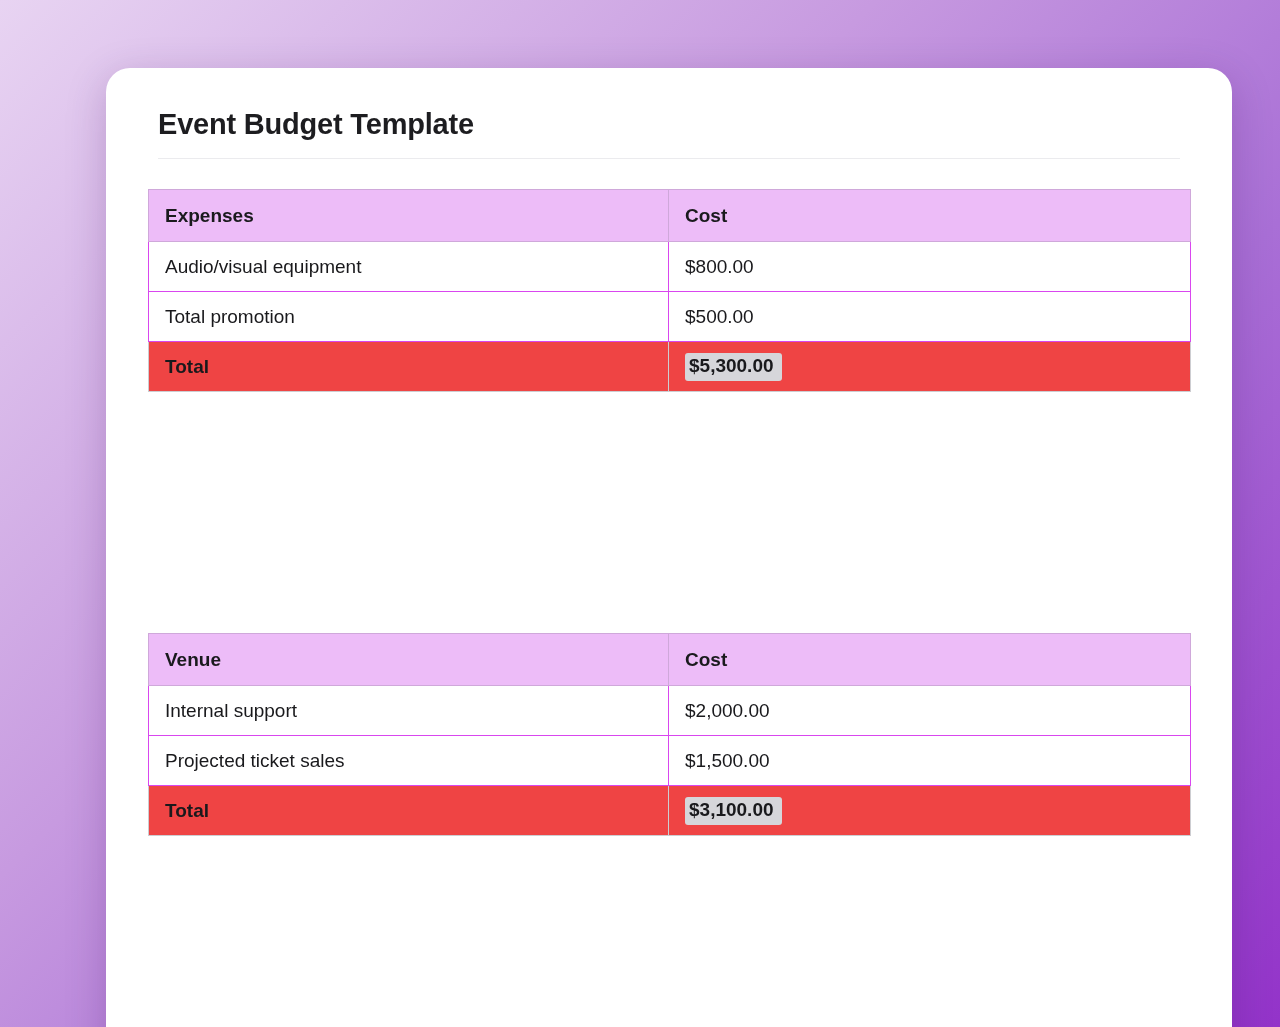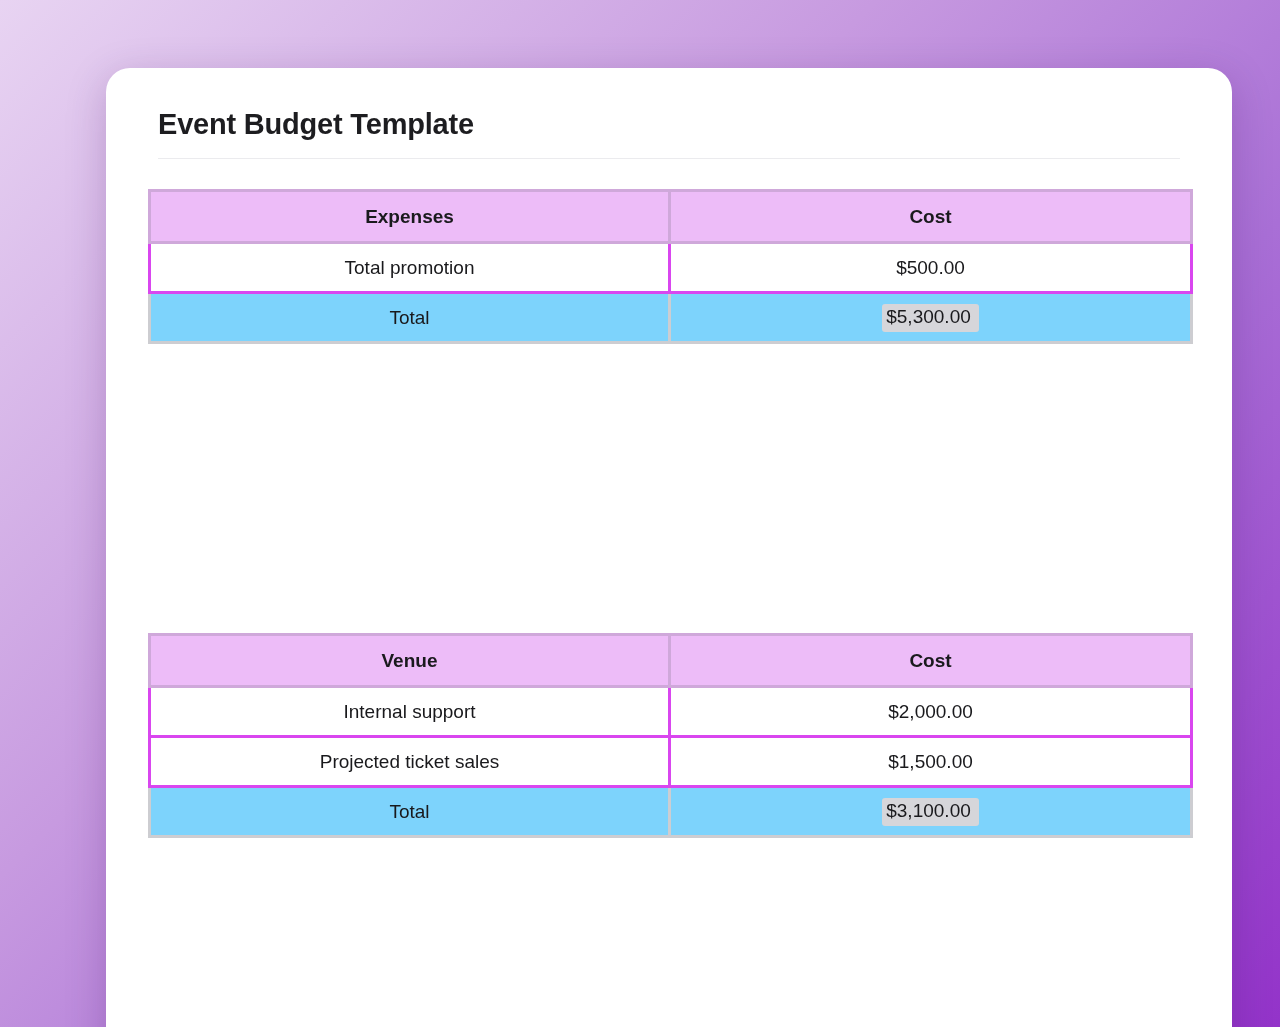--- a/index.html
+++ b/index.html
@@ -51,43 +51,43 @@
     position: absolute;
     left: 42px;
     border-collapse: collapse;
     width: 1042px;
     table-layout: fixed;
   }
   table.expenses { top: 121px; }
   table.income { top: 565px; }
 
   table.budget th, table.budget td {
-    border: 3px solid #d946ef;
+    border: 1px solid #d946ef;
     padding: 6px 16px;
     height: 50px;
     font-size: 19px;
     color: #19191c;
-    text-align: center;
+    text-align: left;
     vertical-align: middle;
     background: #ffffff;
   }
   table.budget col.col-name { width: 520px; }
   table.budget col.col-cost { width: 522px; }
 
   table.budget thead th {
     background: #edbcf8;
     font-weight: bold;
     font-size: 19px;
     color: #1a1a1d;
     height: 52px;
     border-color: #cfa8da;
   }
   table.budget tr.total-row td {
-    background: #7dd3fc;
-    font-weight: normal;
+    background: #ef4444;
+    font-weight: bold;
     border-color: #cdcdd1;
   }
   table.budget tr.total-row td.cost-cell span.amount {
     display: inline-block;
     background: #d6d6da;
     padding: 2px 8px 4px 4px;
     border-radius: 3px;
   }
 </style>
 </head>
@@ -103,20 +103,24 @@
         <col class="col-name">
         <col class="col-cost">
       </colgroup>
     <thead>
       <tr>
         <th>Expenses</th>
         <th>Cost</th>
       </tr>
     </thead>
     <tbody>
+      <tr>
+        <td>Audio/visual equipment</td>
+        <td>$800.00</td>
+      </tr>
       <tr>
         <td>Total promotion</td>
         <td>$500.00</td>
       </tr>
       <tr class="total-row">
         <td>Total</td>
         <td class="cost-cell"><span class="amount">$5,300.00</span></td>
       </tr>
     </tbody>
   </table>

